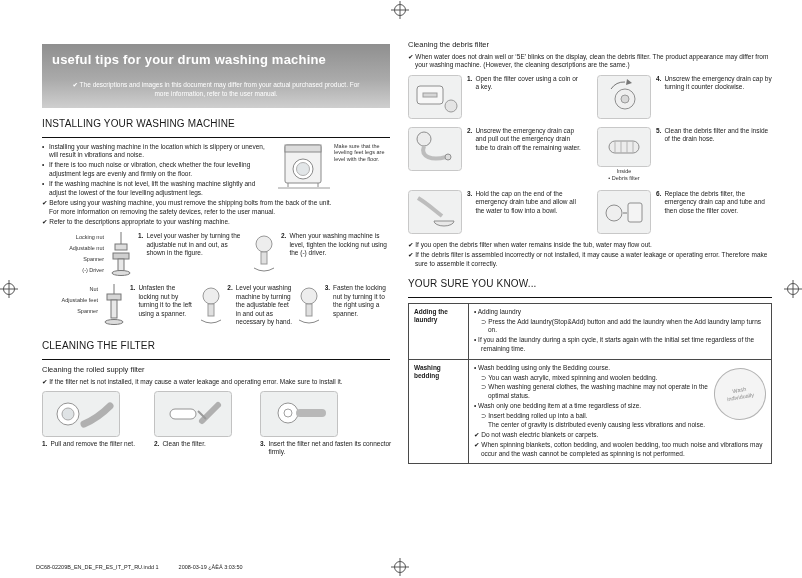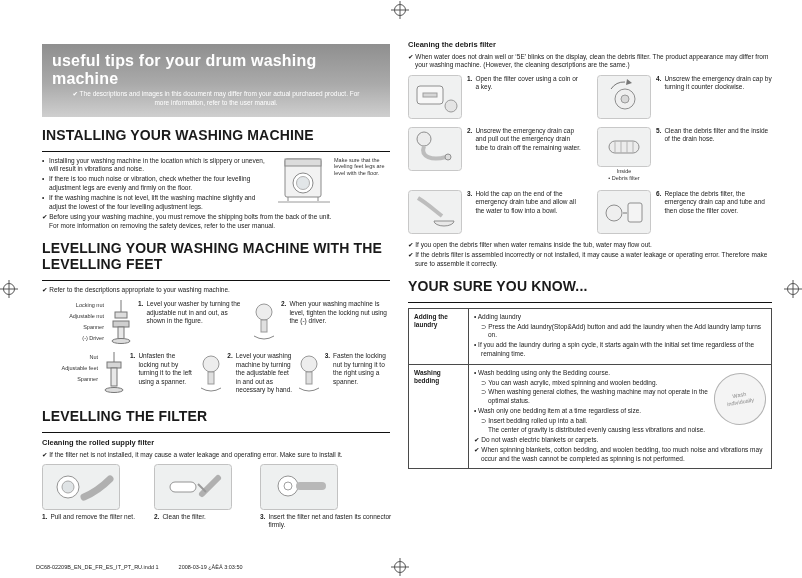--- a/index.html
+++ b/index.html
@@ -4,25 +4,25 @@
 <style>
   *{box-sizing:border-box;margin:0;padding:0}
   html,body{width:802px;height:578px}
   body{background:#fdfdfd;font-family:"Liberation Sans",sans-serif;color:#1a1a1a;position:relative;overflow:hidden}
   .sheet{position:absolute;inset:0;background:#ffffff}
 
   .col-left{position:absolute;left:42px;top:44px;width:348px}
   .col-right{position:absolute;left:408px;top:38px;width:364px}
 
   .banner{background:linear-gradient(180deg,#8f8f8f,#aaaaaa 55%,#cfcfcf);padding:8px 10px 9px;margin-bottom:8px}
-  .banner-title{color:#fff;font-size:16px;font-weight:bold;letter-spacing:.2px;margin-bottom:2px}
+  .banner-title{color:#fff;font-size:13px;font-weight:bold;letter-spacing:.2px;margin-bottom:14px}
   .banner-note{color:#fff;font-size:6.5px;line-height:1.35;text-align:center;padding:0 16px}
 
-  .h1{font-size:14px;font-weight:bold;letter-spacing:.15px;border-bottom:1.5px solid #111;padding-bottom:8px;margin:10px 0 5px}
-  .h2{font-size:7.5px;font-weight:bold;margin:2px 0 4px}
+  .h1{font-size:10px;font-weight:normal;letter-spacing:.15px;border-bottom:1.5px solid #111;padding-bottom:8px;margin:10px 0 5px}
+  .h2{font-size:7.5px;font-weight:normal;margin:2px 0 4px}
   .small{font-size:6.5px;line-height:1.3}
   .tiny{font-size:5.5px;line-height:1.25;color:#333}
   .hang{padding-left:7px;text-indent:-7px;margin-bottom:2px}
   .bullet{position:relative;padding-left:7px;margin-bottom:2px}
   .bullet::before{content:"•";position:absolute;left:0;top:0}
   .prewrap{white-space:pre-line}
 
   .install-row{display:flex;gap:6px;align-items:flex-start}
   .install-bullets{flex:1}
   .install-fig{width:112px;flex:none;display:flex;gap:4px;align-items:flex-start}
@@ -111,21 +111,20 @@
             <line x1="0" y1="45" x2="52" y2="45" stroke="#9a9a9a"></line>
           </svg>
           <div class="tiny cap">Make sure that the leveling feet legs are level with the floor.</div>
         </div>
       </div>
       <div class="small hang prewrap">✔ Before using your washing machine, you must remove the shipping bolts from the back of the unit.
 For more information on removing the safety devices, refer to the user manual.</div>
     </div>
 
     <div>
-      <div class="h1">LEVELLING YOUR WASHING MACHINE WITH THE LEVELLING FEET</div>
       <div class="small hang">✔ Refer to the descriptions appropriate to your washing machine.</div>
 
       <div class="diag-row d1">
         <div class="lab-block">
           <div class="tiny">Locking nut</div>
           <div class="tiny">Adjustable nut</div>
           <div class="tiny">Spanner</div>
           <div class="tiny">(-) Driver</div>
         </div>
         <svg class="figs" width="26" height="46" viewBox="0 0 26 46">
@@ -181,21 +180,21 @@
           <path d="M2,36 q10,6 20,0" fill="none" stroke="#888"></path>
         </svg>
         <div class="step small">
           <span class="step-n">3.</span>
           <span class="step-t">Fasten the locking nut by turning it to the right using a spanner.</span>
         </div>
       </div>
     </div>
 
     <div>
-      <div class="h1">LEVELLING THE FILTER</div>
+      <div class="h1">CLEANING THE FILTER</div>
       <div class="h2">Cleaning the rolled supply filter</div>
       <div class="small hang">✔ If the filter net is not installed, it may cause a water leakage and operating error. Make sure to install it.</div>
 
       <div class="wf-grid">
         <div class="wf-cell">
           <svg width="78" height="46" viewBox="0 0 78 46">
             <rect x="0.5" y="0.5" width="77" height="45" rx="3" fill="#eef0f0" stroke="#c2c2c2"></rect>
             <circle cx="26" cy="23" r="11" fill="#ffffff" stroke="#949494"></circle>
             <circle cx="26" cy="23" r="6" fill="#dfe3e5" stroke="#a8a8a8"></circle>
             <path d="M42,33 q14,-6 26,-18" stroke="#b0b0b0" stroke-width="7" fill="none" stroke-linecap="round"></path>

